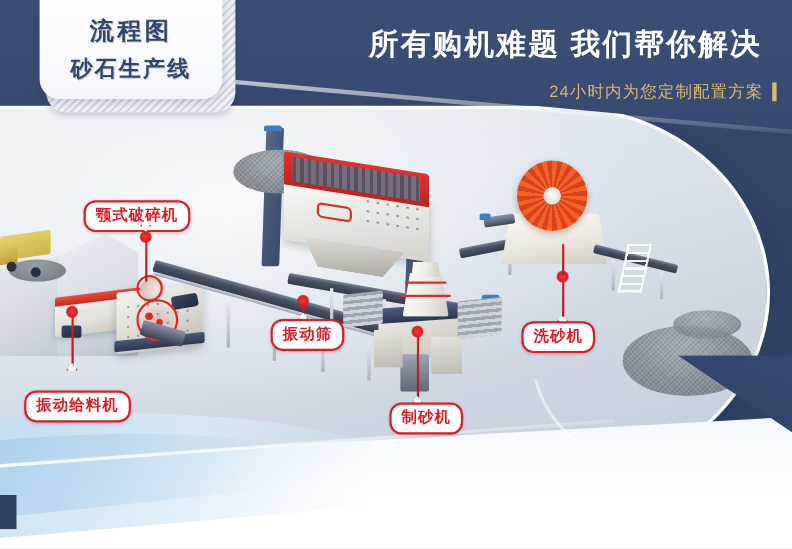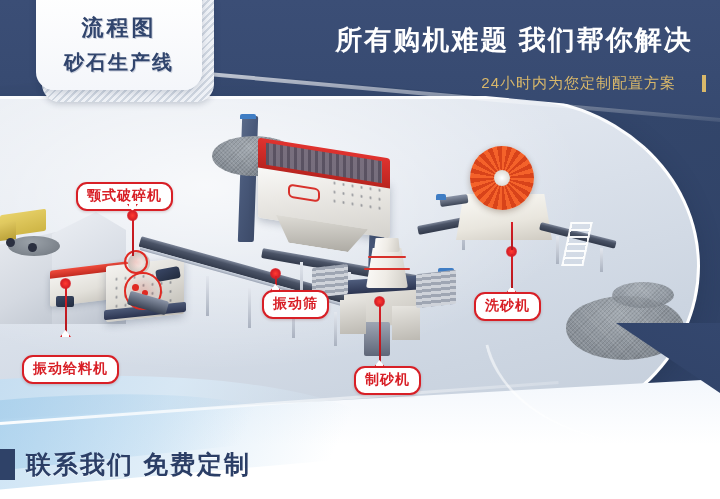--- a/index.html
+++ b/index.html
@@ -112,21 +112,21 @@
 
   
   .headline {
     position:absolute; left:318px; top:22px; width:392px;
     color:#ffffff; font-size:27px; font-weight:bold; letter-spacing:2px;
     text-align:center; white-space:nowrap;
   }
   .subline {
     position:absolute; right:14px; top:74px;
     color:#d9b86a; font-size:15px; letter-spacing:1px;
-    display:flex; align-items:center; gap:26px; white-space:nowrap;
+    display:flex; align-items:center; gap:8px; white-space:nowrap;
   }
   .sub-bar { display:inline-block; width:4px; height:17px; background:#d9b86a; }
 
   
   .footer {
     position:absolute; left:0; bottom:18px;
     display:flex; align-items:center; gap:11px;
   }
   .footer-bar { width:17px; height:31px; background:#2f4268; margin-left:-2px; }
   .footer-text {
@@ -397,21 +397,21 @@
     <div class="co-node" style="left:60px;top:278px;"></div>
     <div class="co-line" style="left:65px;top:288px;height:44px;"></div>
     <div class="co-notch" style="left:60px;top:330px;"></div>
     <div class="co-box" style="left:22px;top:355px;">振动给料机</div>
   </div>
 
   <div class="callout">
     <div class="co-node" style="left:270px;top:268px;"></div>
     <div class="co-line" style="left:275px;top:276px;height:10px;"></div>
     <div class="co-notch" style="left:270px;top:284px;"></div>
-    <div class="co-box" style="left:246px;top:290px;margin-left:16px;">振动筛</div>
+    <div class="co-box" style="left:246px;top:290px;">振动筛</div>
   </div>
 
   <div class="callout">
     <div class="co-node" style="left:374px;top:296px;"></div>
     <div class="co-line" style="left:379px;top:304px;height:58px;"></div>
     <div class="co-notch" style="left:374px;top:360px;"></div>
     <div class="co-box" style="left:354px;top:366px;">制砂机</div>
   </div>
 
   <div class="callout">
@@ -431,16 +431,15 @@
   </div>
 
   <div class="headline">所有购机难题 我们帮你解决</div>
   <div class="subline">
     <span>24小时内为您定制配置方案</span>
     <span class="sub-bar"></span>
   </div>
 
   <div class="footer">
     <span class="footer-bar"></span>
-    <span class="footer-text">联系我们 免费定制</span>
   </div>
 
 </div>
 
 </body></html>

